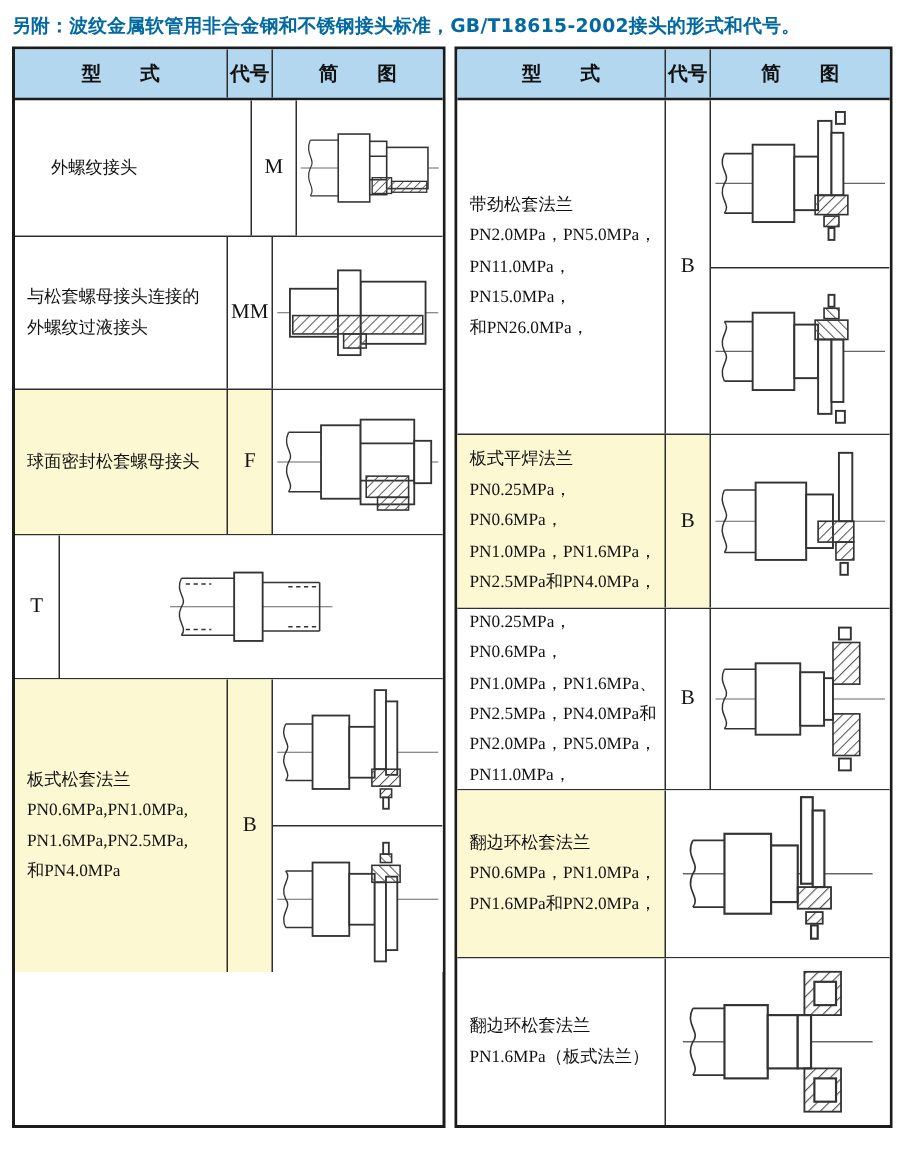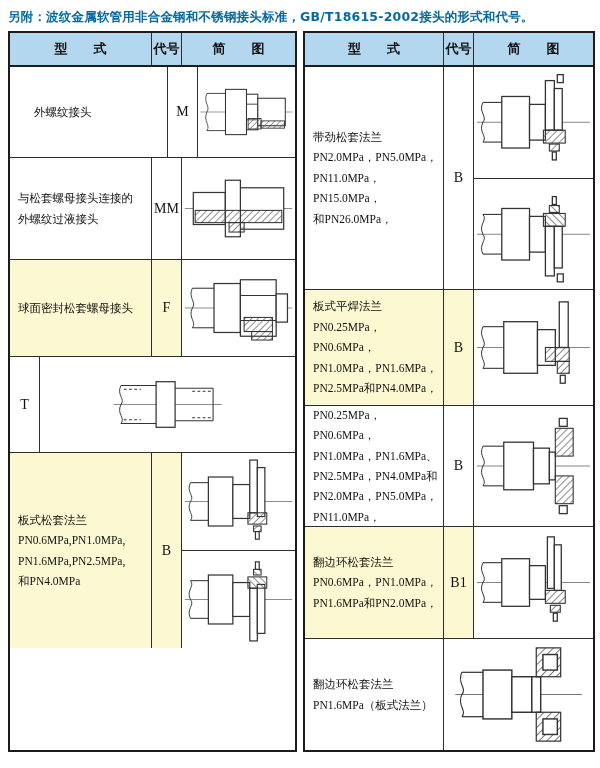--- a/index.html
+++ b/index.html
@@ -316,21 +316,20 @@
                   <rect x="86" y="2" width="8" height="8" fill="#fff" stroke="#333" stroke-width="1.3"></rect>
                   <rect x="86" y="90" width="8" height="8" fill="#fff" stroke="#333" stroke-width="1.3"></rect>
                 </svg>
               </div>
             </div>
           </div>
           <div class="row" style="height: 112px;">
             <div class="cell c-type body-cell hl">翻边环松套法兰
 PN0.6MPa，PN1.0MPa，
 PN1.6MPa和PN2.0MPa，</div>
-            <div class="cell c-code body-cell hl">B1</div>
             <div class="cell c-diag body-cell">
               <div class="diag-sub">
                 <svg viewBox="0 0 120 100" preserveAspectRatio="xMidYMid meet">
                   <defs>
                     <pattern id="h11" width="5" height="5" patternUnits="userSpaceOnUse" patternTransform="rotate(45)">
                       <line x1="0" y1="0" x2="0" y2="5" stroke="#555" stroke-width="1.4"></line>
                     </pattern>
                   </defs>
                   <line x1="3" y1="50" x2="117" y2="50" stroke="#666" stroke-width="0.8"></line>
                   <line x1="9" y1="30" x2="28" y2="30" stroke="#333" stroke-width="1.1"></line>

